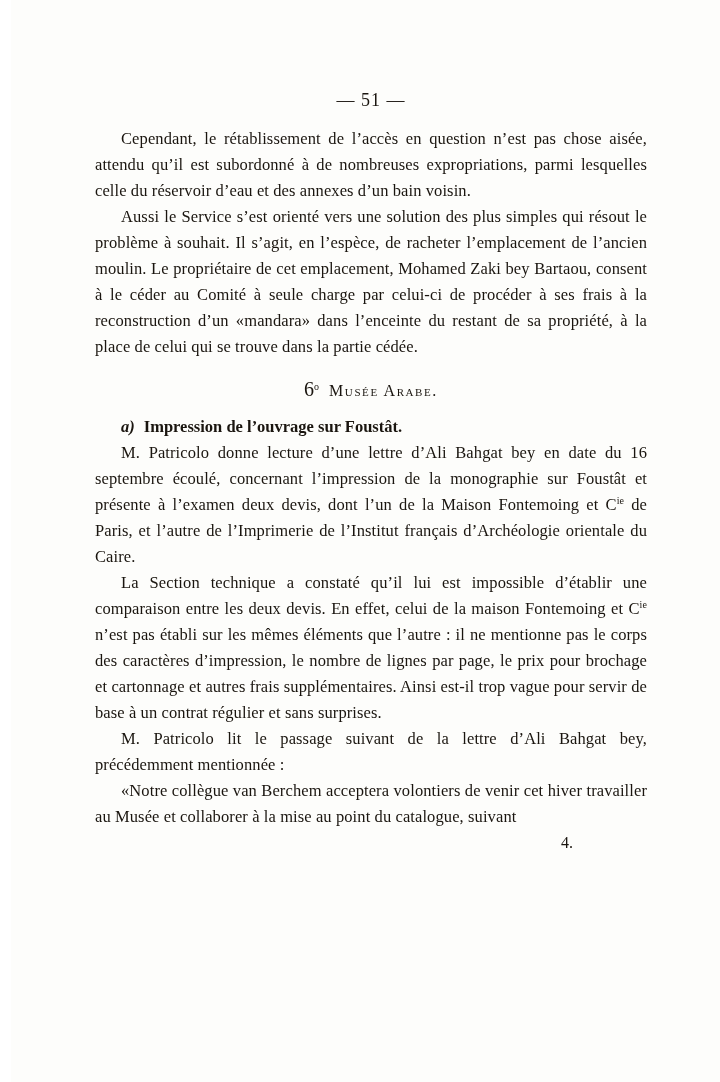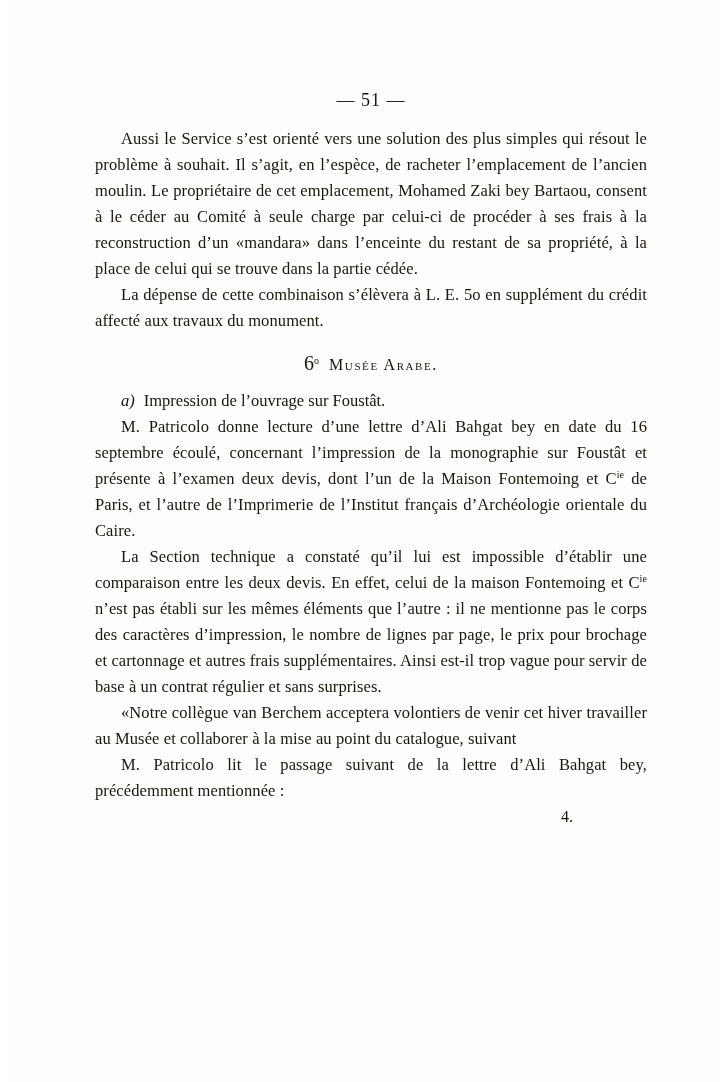--- a/index.html
+++ b/index.html
@@ -60,20 +60,21 @@
     font-size: 16px;
     letter-spacing: 1.6px;
     margin-left: 10px;
     font-family: Liberation Serif, serif;
   }
   p.subsection {
     margin: 0;
     font-size: 16.5px;
     line-height: 26px;
     text-indent: 26px;
+    font-weight: bold;
   }
   p.subsection .sub-letter {
     font-style: italic;
     margin-right: 9px;
   }
   p.subsection.second {
     margin-top: 9px;
   }
   .signature {
     font-size: 16px;
@@ -83,39 +84,39 @@
   }
 </style>
 </head>
 <body>
 
 <div class="page">
   <div class="content">
 
     <div class="page-header">— 51 —</div>
 
+    <p class="para">Cependant, le rétablissement de l’accès en question n’est pas chose aisée, attendu qu’il est subordonné à de nombreuses expropriations, parmi lesquelles celle du réservoir d’eau et des annexes d’un bain voisin.</p>
 
     <p class="para">Aussi le Service s’est orienté vers une solution des plus simples qui résout le problème à souhait. Il s’agit, en l’espèce, de racheter l’emplacement de l’ancien moulin. Le propriétaire de cet emplacement, Mohamed Zaki bey Bartaou, consent à le céder au Comité à seule charge par celui-ci de procéder à ses frais à la reconstruction d’un «mandara» dans l’enceinte du restant de sa propriété, à la place de celui qui se trouve dans la partie cédée.</p>
 
-    <p class="para">La dépense de cette combinaison s’élèvera à L. E. 5o en supplément du crédit affecté aux travaux du monument.</p>
 
     <div class="section-heading">
       <span class="sec-num">6</span><span class="sec-ord">o</span><span class="sec-title">Musée Arabe.</span>
     </div>
 
     <p class="subsection">
       <span class="sub-letter">a)</span><span class="sub-title">Impression de l’ouvrage sur Foustât.</span>
     </p>
 
     <p class="para">M. Patricolo donne lecture d’une lettre d’Ali Bahgat bey en date du 16 septembre écoulé, concernant l’impression de la monographie sur Foustât et présente à l’examen deux devis, dont l’un de la Maison Fontemoing et C<sup>ie</sup> de Paris, et l’autre de l’Imprimerie de l’Institut français d’Archéologie orientale du Caire.</p>
 
     <p class="para">La Section technique a constaté qu’il lui est impossible d’établir une comparaison entre les deux devis. En effet, celui de la maison Fontemoing et C<sup>ie</sup> n’est pas établi sur les mêmes éléments que l’autre : il ne mentionne pas le corps des caractères d’impression, le nombre de lignes par page, le prix pour brochage et cartonnage et autres frais supplémentaires. Ainsi est-il trop vague pour servir de base à un contrat régulier et sans surprises.</p>
 
 
 
+    <p class="para">M. Patricolo lit le passage suivant de la lettre d’Ali Bahgat bey, précédemment mentionnée :</p>
+
     <p class="para">«Notre collègue van Berchem acceptera volontiers de venir cet hiver travailler au Musée et collaborer à la mise au point du catalogue, suivant</p>
-
-    <p class="para">M. Patricolo lit le passage suivant de la lettre d’Ali Bahgat bey, précédemment mentionnée :</p>
 
     <div class="signature">4.</div>
 
   </div>
 </div>
 
 </body></html>

